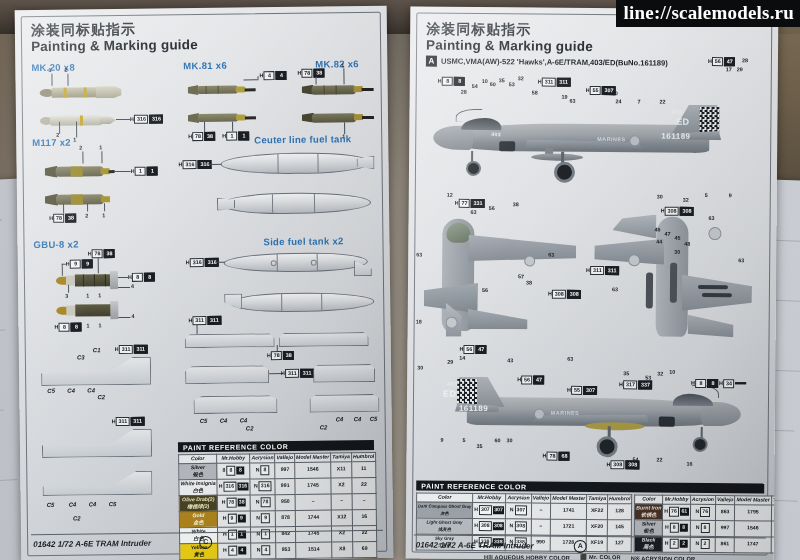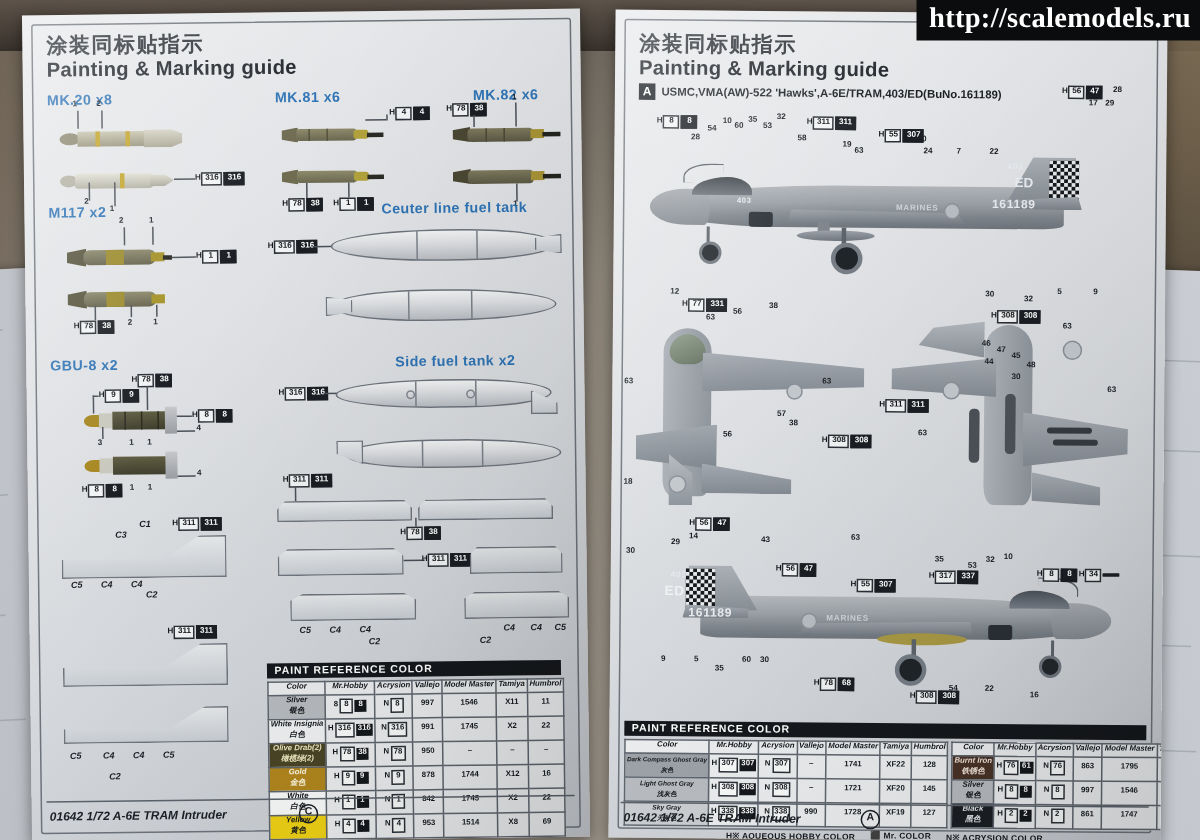--- a/index.html
+++ b/index.html
@@ -1054,15 +1054,15 @@
         <span>⬛ Mr. COLOR</span>
         <span>N※ ACRYSION COLOR</span>
       </div>
     </div>
 
     <div class="footer-rule" style="left:8px;top:528px;width:352px;"></div>
     <div class="footer-txt" style="left:10px;top:534px;">01642 1/72 A-6E TRAM Intruder</div>
     <div class="circ" style="left:168px;top:532px;">A</div>
   </div>
 
-  <div class="watermark">http://scalemodels.ru</div>
+  <div class="watermark">line://scalemodels.ru</div>
 
 </div>
 
 </body></html>

